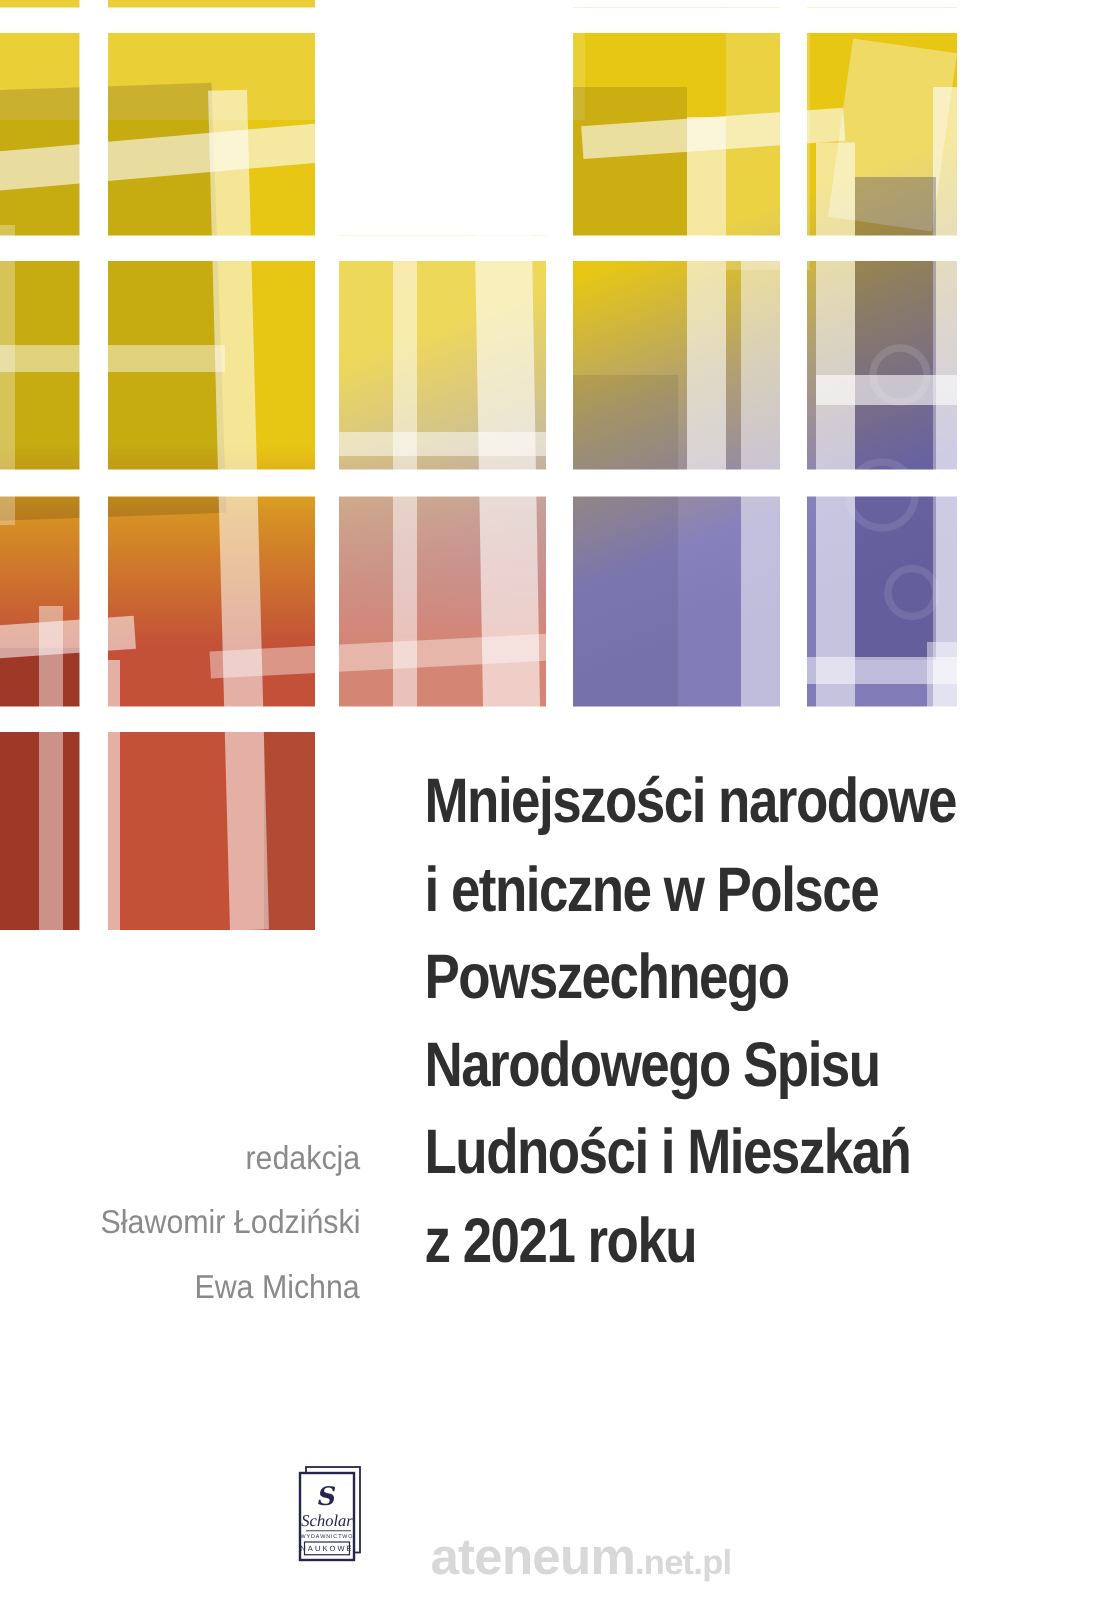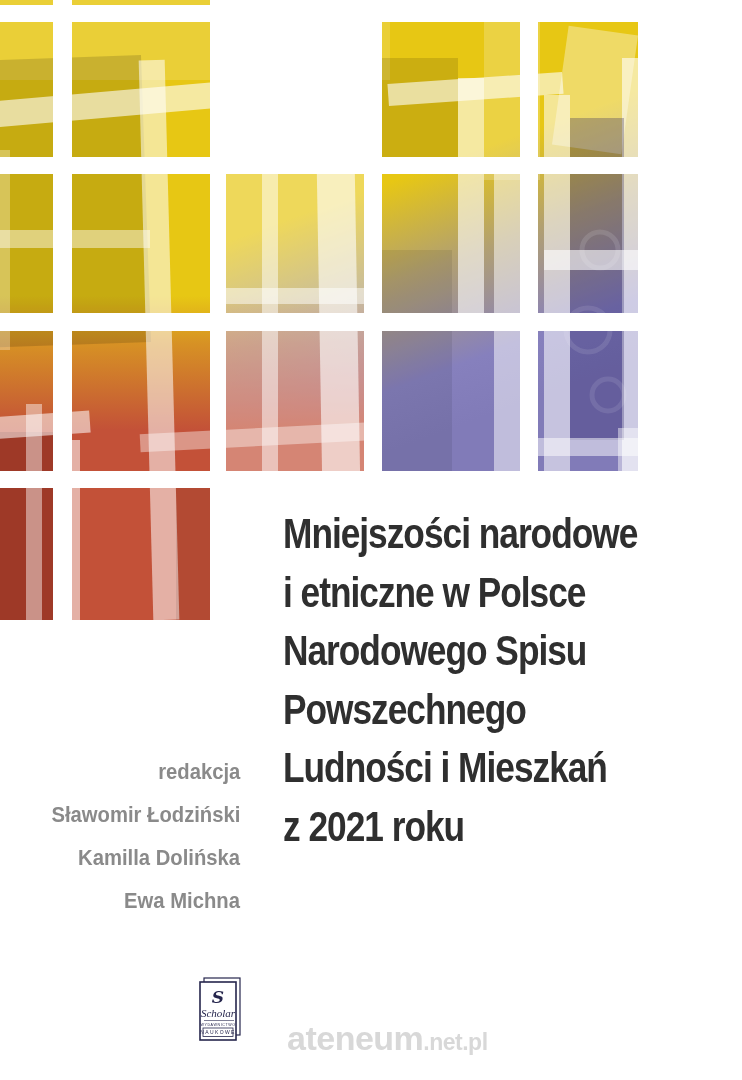--- a/index.html
+++ b/index.html
@@ -20,21 +20,21 @@
   }
   .t-line{
     line-height:58.5px;font-size:42px;font-weight:700;
     color:var(--c-title,#2f2f2f);letter-spacing:-1.2px;white-space:nowrap;
   }
   .t-line .cond{display:inline-block;transform:scaleX(0.84);transform-origin:left center;}
   .editors-block{
     position:absolute;left:0;top:750px;width:240px;text-align:right;
   }
   .e-line{
-    line-height:43px;font-size:22px;font-weight:700;
+    line-height:43px;font-size:22px;font-weight:400;
     color:var(--c-editors,#8a8a8a);white-space:nowrap;
   }
   .e-line .cond{display:inline-block;transform:scaleX(0.92);transform-origin:right center;}
   .logo{position:absolute;left:197px;top:976px;}
   .watermark{
     position:absolute;left:287px;top:1019px;white-space:nowrap;
     color:var(--c-watermark,#d8d8d8);
   }
   .wm-main{font-size:34px;font-weight:700;letter-spacing:-0.5px;margin-top:34px;}
   .wm-suffix{font-size:23px;font-weight:700;letter-spacing:-0.5px;}
@@ -127,30 +127,29 @@
       <rect x="382" y="0" width="296" height="5"></rect>
       <rect x="226" y="488" width="452" height="132"></rect>
     </g>
   </svg>
 
   <div class="right-hairline"></div>
 
   <div class="title-block">
     <div class="t-line"><span class="cond">Mniejszości narodowe</span></div>
     <div class="t-line"><span class="cond">i etniczne w Polsce</span></div>
+    <div class="t-line"><span class="cond">Powszechnego</span></div>
     <div class="t-line"><span class="cond">Narodowego Spisu</span></div>
-    <div class="t-line"><span class="cond">Powszechnego</span></div>
     <div class="t-line"><span class="cond">Ludności i Mieszkań</span></div>
     <div class="t-line"><span class="cond">z 2021 roku</span></div>
   </div>
 
   <div class="editors-block">
     <div class="e-line"><span class="cond">redakcja</span></div>
     <div class="e-line"><span class="cond">Sławomir Łodziński</span></div>
-    <div class="e-line"><span class="cond">Kamilla Dolińska</span></div>
     <div class="e-line"><span class="cond">Ewa Michna</span></div>
   </div>
 
   <svg class="logo" width="46" height="70" viewBox="0 0 46 70">
     <g style="stroke:var(--c-logo-ink,#26264d)" fill="#ffffff">
       <rect x="7" y="2" width="36" height="57" stroke-width="1.2"></rect>
       <rect x="3" y="6" width="36" height="58" stroke-width="1.6"></rect>
     </g>
     <text x="21" y="27" text-anchor="middle" font-family="DejaVu Serif, serif" font-style="italic" font-weight="700" font-size="17" style="fill:var(--c-logo-ink,#26264d)">S</text>
     <text x="21" y="41" text-anchor="middle" font-family="Liberation Serif, serif" font-style="italic" font-size="11" style="fill:var(--c-logo-ink,#26264d)">Scholar</text>

